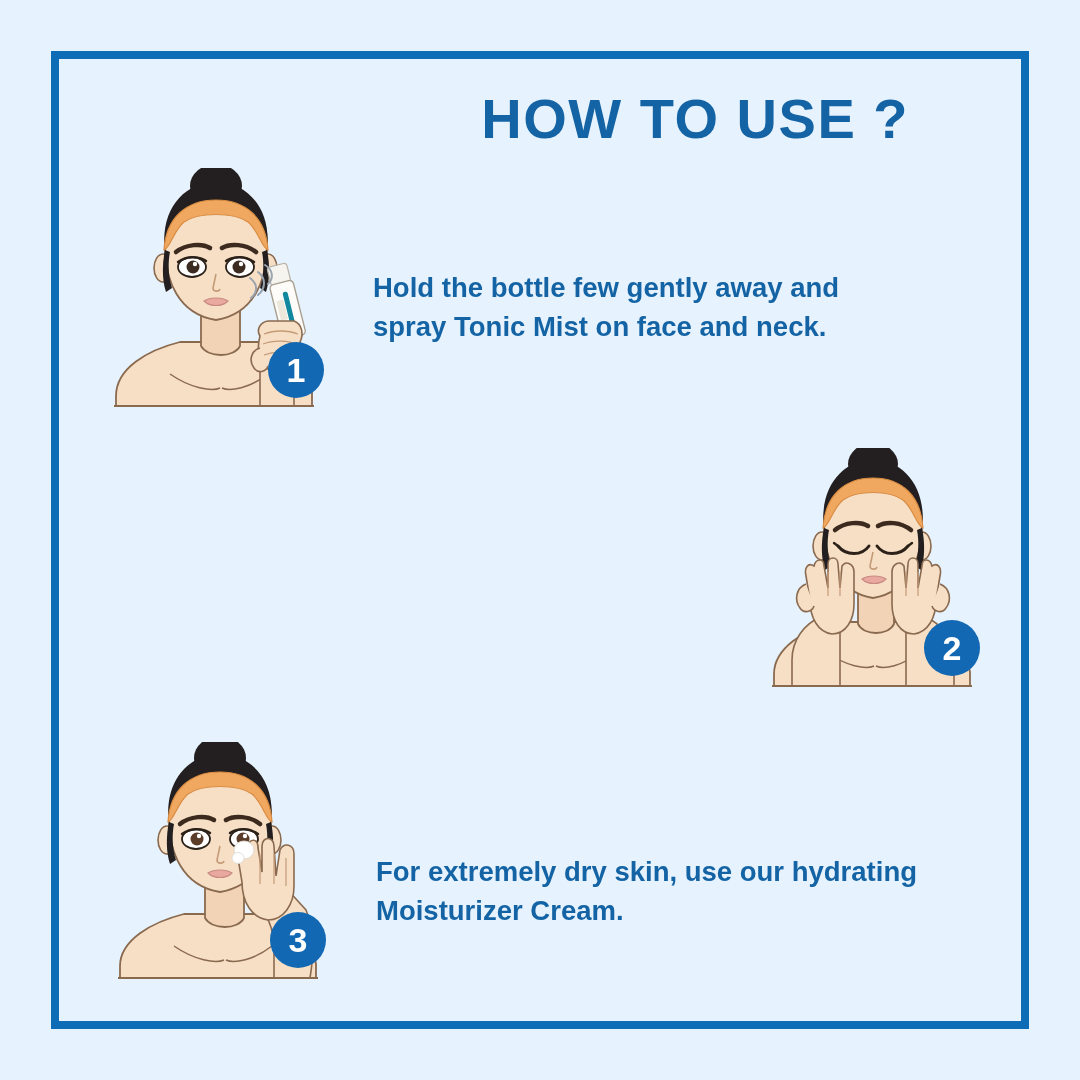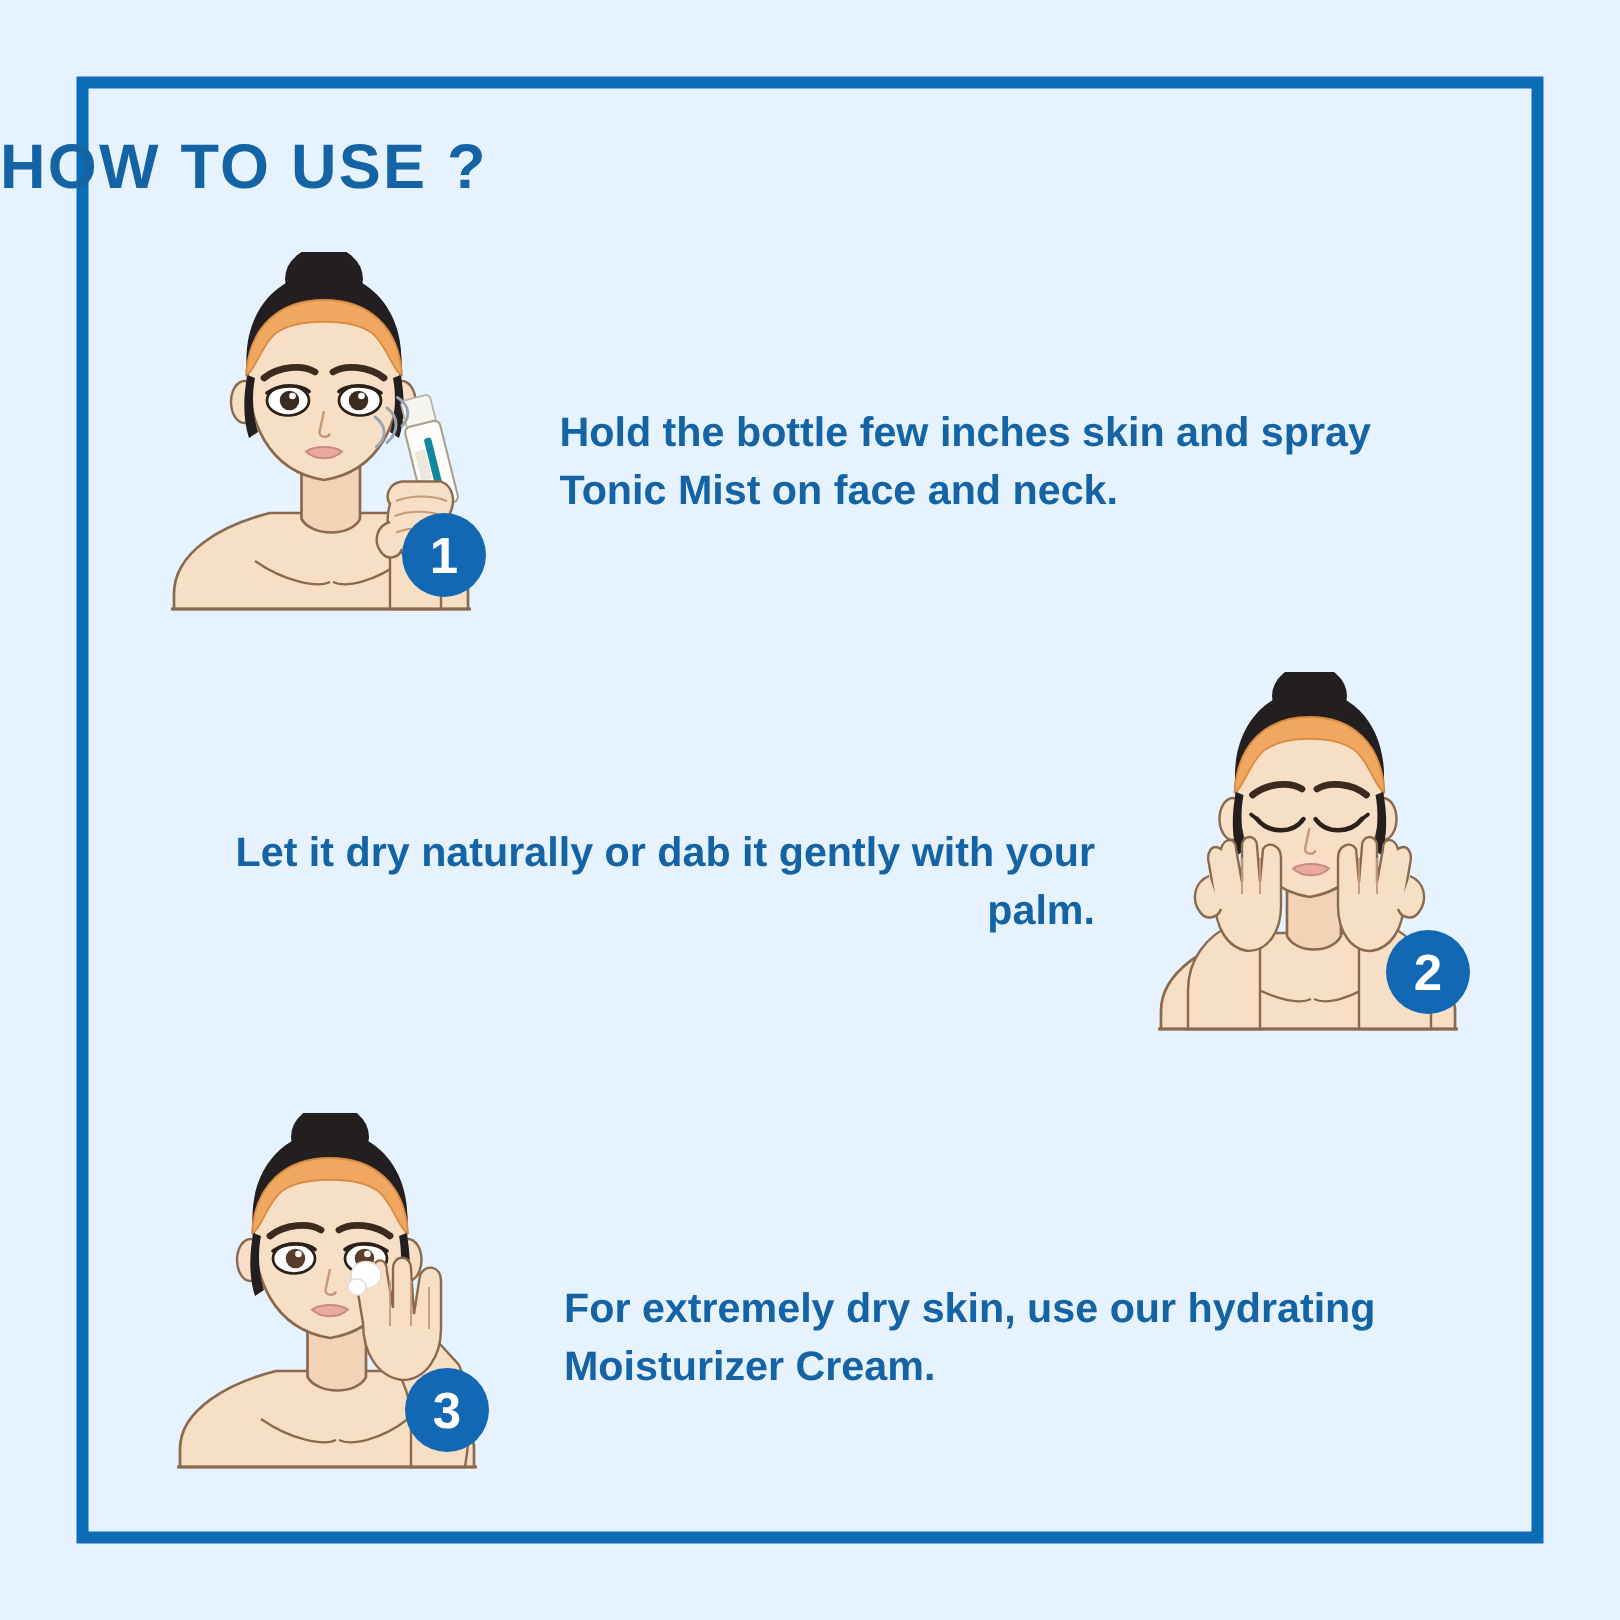--- a/index.html
+++ b/index.html
@@ -27,22 +27,22 @@
     height: 978px;
     border: 8px solid #0C6CB5;
     box-sizing: border-box;
     pointer-events: none;
   }
   .poster-title {
     position: absolute;
     left: 0;
     top: 88px;
     width: 909px;
-    text-align: left;
-    font-size: 42px;
+    text-align: right;
+    font-size: 56px;
     font-weight: bold;
     letter-spacing: 1.5px;
     color: #1464A5;
     line-height: 1.1;
   }
   .step {
     position: absolute;
   }
   .step-1 { left: 108px; top: 168px; width: 880px; height: 240px; }
   .step-2 { left: 120px; top: 448px; width: 860px; height: 248px; }
@@ -142,26 +142,25 @@
 
         <path d="M152 180 C144 182 140 192 146 200 C150 206 158 204 160 198" fill="#F7DFC6" stroke="#8A6A4F" stroke-width="1.6"></path>
 
         <line x1="6" y1="238" x2="206" y2="238" stroke="#8A6A4F" stroke-width="2"></line>
 
         <circle cx="188" cy="202" r="28" fill="#1268B3"></circle>
         <text x="188" y="214" text-anchor="middle" font-family="Liberation Sans, sans-serif" font-size="34" font-weight="bold" fill="#FFFFFF">1</text>
       </svg>
     </div>
 
-    <div class="step-text text-1">Hold the bottle few inches skin and spray Tonic Mist on face and neck.</div>
+    <div class="step-text text-1">Hold the bottle few gently away and spray Tonic Mist on face and neck.</div>
   </div>
 
   <div class="step step-2">
 
-    <div class="step-text text-2">Let it dry naturally or dab it gently with your palm.</div>
 
     <div class="illus illus-right">
       <svg width="210" height="240" viewBox="0 0 210 240">
 
         <path d="M4 238 L4 226 C4 200 34 182 64 174 L140 174 C168 182 196 198 200 224 L200 238 Z" fill="#F7DFC6" stroke="#8A6A4F" stroke-width="1.8"></path>
         <path d="M56 204 C76 218 96 222 104 218" fill="none" stroke="#8A6A4F" stroke-width="1.5"></path>
         <path d="M150 204 C132 218 114 222 106 218" fill="none" stroke="#8A6A4F" stroke-width="1.5"></path>
 
         <path d="M88 138 L88 176 C94 188 118 188 124 176 L124 138 Z" fill="#F2D3B6" stroke="#8A6A4F" stroke-width="1.8"></path>
 

